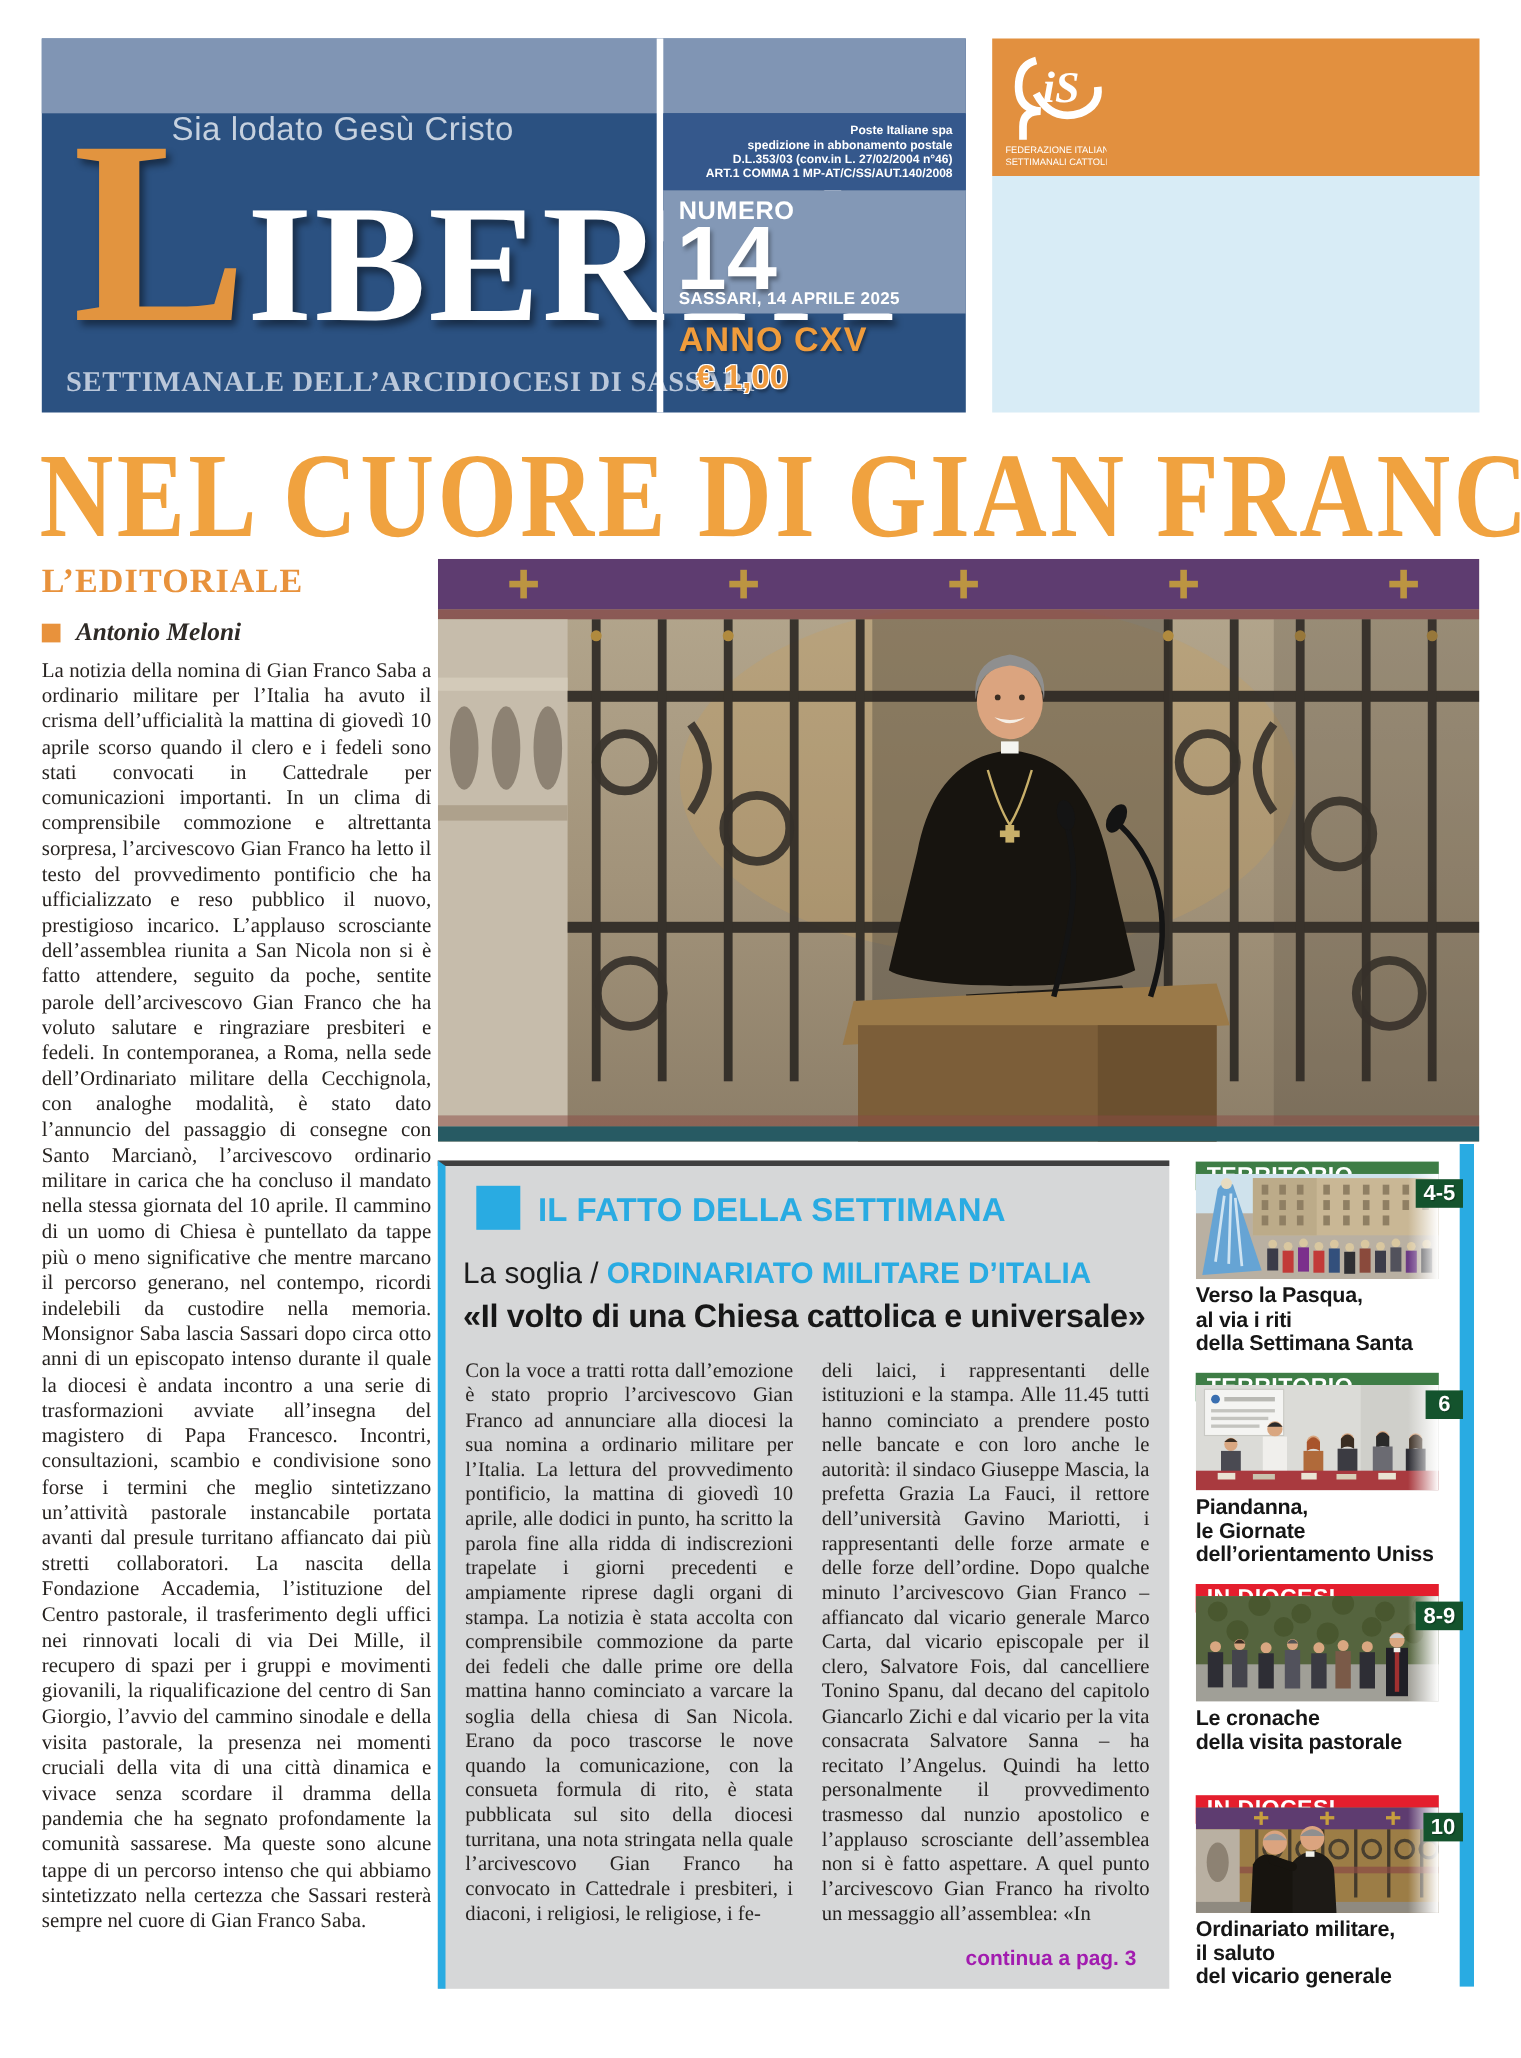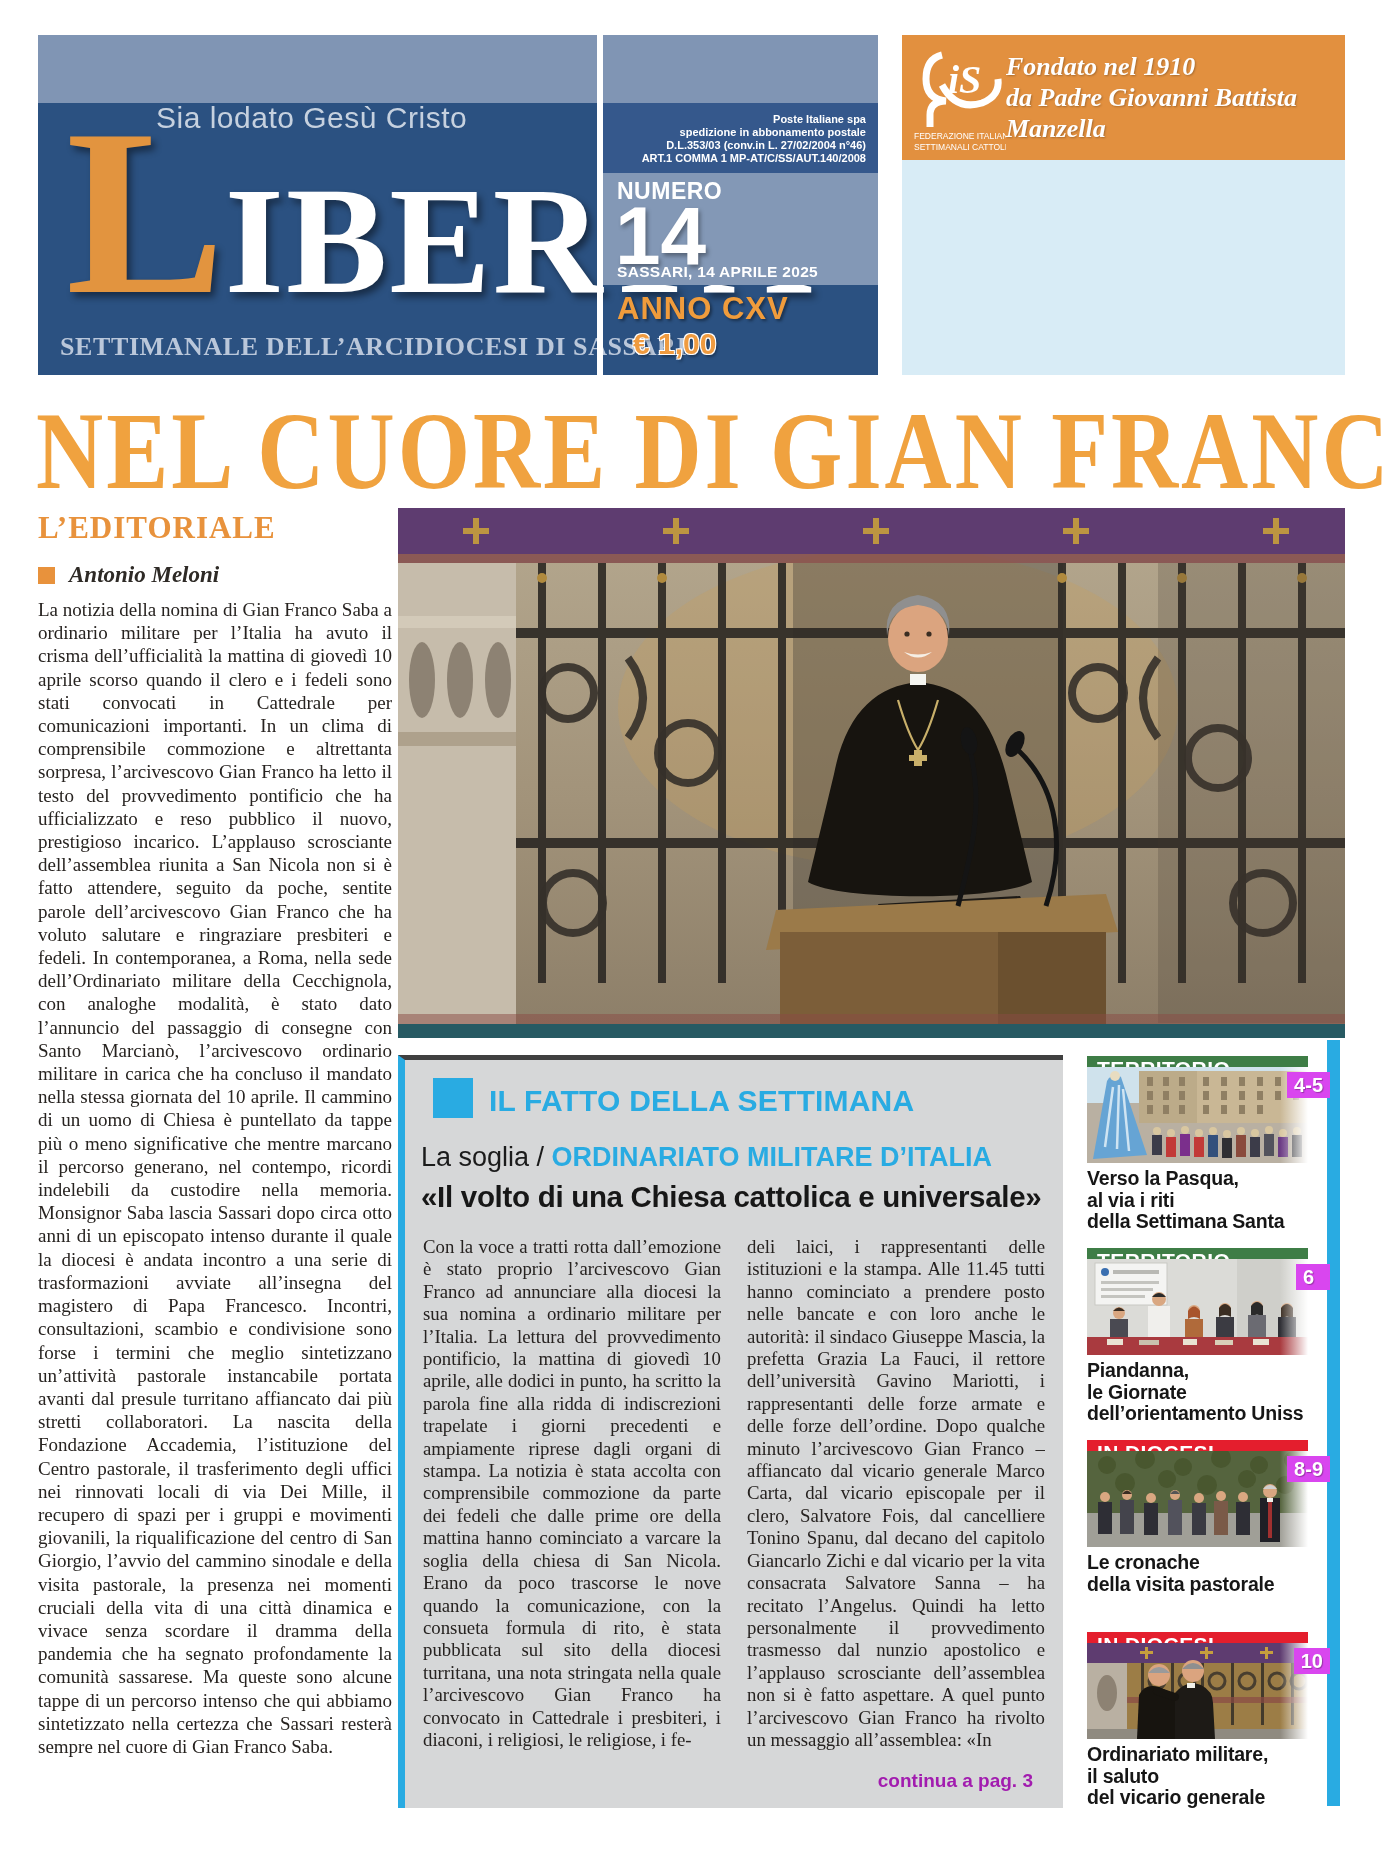--- a/index.html
+++ b/index.html
@@ -58,21 +58,21 @@
   .panel-continua { position:absolute; right:30px; bottom:16px; font-size:19px; font-weight:bold; color:#a21caf; }
 
   
   .side-strip { position:absolute; left:1327px; top:1040px; width:13px; height:766px; background:#29abe2; }
   .side-item { position:absolute; left:1087px; width:221px; height:197px; }
   .side-banner { position:absolute; left:0; top:0; width:221px; height:26px; color:#fff; font-weight:bold; font-size:21px; line-height:26px; padding-left:10px; letter-spacing:0.4px;margin-top:16px; }
   .banner-green { background:#3e7d46; }
   .banner-red { background:#e41e2d; }
   .side-photo { position:absolute; left:0; top:27px; width:221px; height:96px; overflow:hidden; }
   .side-photo::after { content:''; position:absolute; right:0; top:0; bottom:0; width:28px; background:linear-gradient(to right, rgba(255,255,255,0), #ffffff); }
-  .side-badge { position:absolute; right:-22px; top:32px; min-width:34px; height:26px; padding:0 7px; background:#d946ef; color:#fff; font-weight:bold; font-size:20px; line-height:26px; text-align:left; text-shadow:1px 1px 1px rgba(0,0,0,0.3); }
+  .side-badge { position:absolute; right:-22px; top:32px; min-width:34px; height:26px; padding:0 7px; background:#14532d; color:#fff; font-weight:bold; font-size:20px; line-height:26px; text-align:center; text-shadow:1px 1px 1px rgba(0,0,0,0.3); }
   .side-title { position:absolute; left:0; top:128px; font-size:19.5px; font-weight:bold; line-height:21.5px; color:#161616; letter-spacing:-0.2px; }
   .side-title span { display:block; }
 </style>
 </head>
 <body>
 
 <div class="page">
 
   <div class="masthead">
     <div class="mh-band"></div>
@@ -100,24 +100,20 @@
 
   <div class="fisc-box">
     <div class="fisc-mark">
       <svg width="94" height="112" viewBox="0 0 94 112">
         <path d="M30 14 Q14 18 14 38 Q14 58 34 60 Q18 60 18 74 L18 86" stroke="#ffffff" stroke-width="7" fill="none"></path>
         <path d="M30 44 Q44 70 70 62 Q88 55 86 38" stroke="#ffffff" stroke-width="7" fill="none"></path>
         <text x="36" y="52" font-family="Liberation Serif, serif" font-style="italic" font-weight="bold" font-size="40" fill="#ffffff">iS</text>
         <text x="2" y="98" font-family="Liberation Sans, sans-serif" font-size="8.5" fill="#ffffff">FEDERAZIONE ITALIANA</text>
         <text x="2" y="109" font-family="Liberation Sans, sans-serif" font-size="8.5" fill="#ffffff">SETTIMANALI CATTOLICI</text>
       </svg>
-    </div>
-    <div class="founded">
-      <div>Fondato nel 1910</div>
-      <div>da Padre Giovanni Battista Manzella</div>
     </div>
   </div>
   <div class="paleblue-box"></div>
 
   <div class="headline">NEL CUORE DI GIAN FRANCO</div>
 
   <div class="ed-heading">L’EDITORIALE</div>
   <div class="ed-byline">
     <span class="ed-sq"></span><span class="ed-author">Antonio Meloni</span>
   </div>

